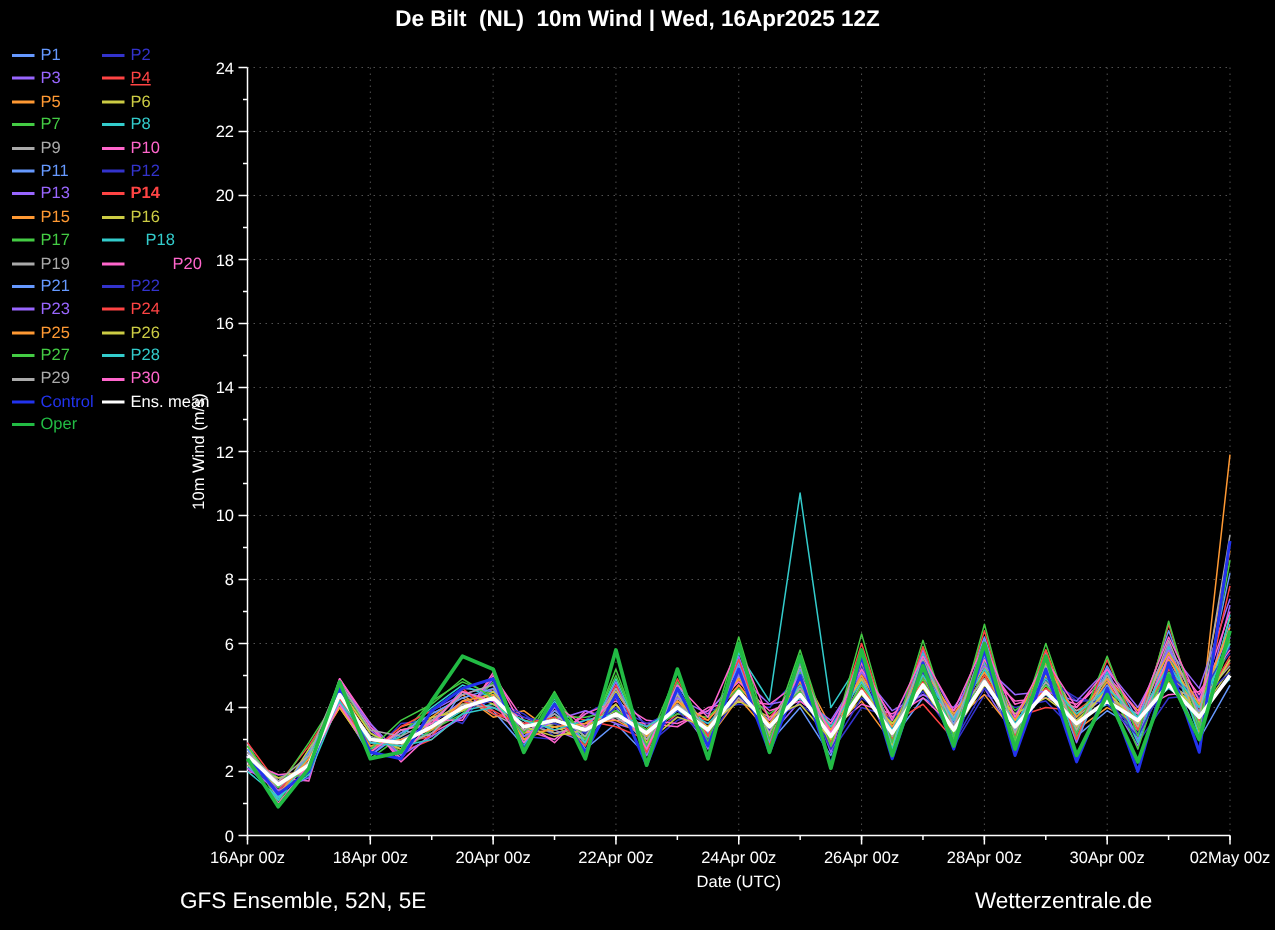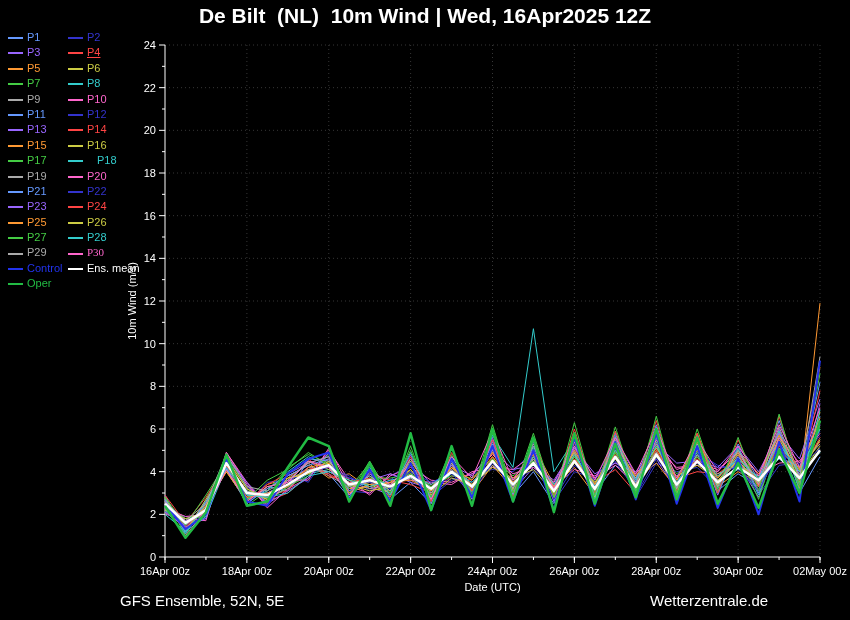--- a/index.html
+++ b/index.html
@@ -1,19 +1,19 @@
 <!DOCTYPE html>
 <html><head>
 <meta charset="utf-8">
 <style>
   html,body{margin:0;padding:0;background:#000;}
   .page{position:relative;width:850px;height:620px;background:#000;overflow:hidden;
         font-family:"Liberation Sans", sans-serif;}
   .title{position:absolute;top:4px;left:0;width:100%;text-align:center;color:#fff;
-         font-weight:bold;font-size:21px;white-space:pre;}
+         font-weight:bold;font-size:15px;white-space:pre;}
   #chart{position:absolute;top:0;left:0;}
   #legend{position:absolute;top:30px;left:8px;z-index:2;}
   .lgrow{height:15.4px;line-height:15.4px;white-space:nowrap;}
   .lgcell{display:inline-block;width:60px;font-size:11px;vertical-align:top;}
   .dash{display:inline-block;width:15px;height:2px;margin-right:4px;vertical-align:middle;}
   .footer-left{position:absolute;left:120px;top:592px;color:#fff;font-size:15px;}
   .footer-right{position:absolute;left:650px;top:592px;color:#fff;font-size:15px;}
 </style>
 </head>
 <body>
@@ -152,27 +152,27 @@
       <polyline points="165.0,503.7 185.5,522.9 205.9,510.1 226.4,463.1 246.9,493.0 267.3,495.1 287.8,484.5 308.3,471.7 328.8,465.3 349.2,484.5 369.7,480.2 390.2,486.6 410.6,475.9 431.1,488.7 451.6,471.7 472.0,486.6 492.5,461.0 513.0,484.5 533.4,463.1 553.9,490.9 574.4,461.0 594.8,488.7 615.3,456.7 635.8,486.6 656.3,454.6 676.7,484.5 697.2,461.0 717.7,482.3 738.1,467.4 758.6,480.2 779.1,456.7 799.5,478.1 820.0,450.3" fill="none" stroke="#ffffff" stroke-width="2.5" stroke-linejoin="round"></polyline>
       <polyline points="165.0,505.8 185.5,537.8 205.9,512.2 226.4,454.6 246.9,505.8 267.3,501.5 287.8,467.4 308.3,437.5 328.8,446.1 349.2,501.5 369.7,463.1 390.2,505.8 410.6,433.3 431.1,510.1 451.6,446.1 472.0,505.8 492.5,429.0 513.0,501.5 533.4,437.5 553.9,512.2 574.4,433.3 594.8,503.7 615.3,443.9 635.8,497.3 656.3,429.0 676.7,499.4 697.2,437.5 717.7,503.7 738.1,463.1 758.6,507.9 779.1,450.3 799.5,493.0 820.0,420.5" fill="none" stroke="#22bb44" stroke-width="2.5" stroke-linejoin="round"></polyline>
     </svg>
   <div id="legend">
       <div class="lgrow"><span class="lgcell"><span class="dash" style="background: rgb(102, 153, 255);"></span><span style="color: rgb(102, 153, 255);">P1</span></span><span class="lgcell"><span class="dash" style="background: rgb(51, 51, 204);"></span><span style="color: rgb(51, 51, 204);">P2</span></span></div>
       <div class="lgrow"><span class="lgcell"><span class="dash" style="background: rgb(153, 102, 255);"></span><span style="color: rgb(153, 102, 255);">P3</span></span><span class="lgcell"><span class="dash" style="background: rgb(255, 68, 68);"></span><span style="color: rgb(255, 68, 68); text-decoration: underline;">P4</span></span></div>
       <div class="lgrow"><span class="lgcell"><span class="dash" style="background: rgb(255, 153, 51);"></span><span style="color: rgb(255, 153, 51);">P5</span></span><span class="lgcell"><span class="dash" style="background: rgb(204, 204, 68);"></span><span style="color: rgb(204, 204, 68);">P6</span></span></div>
       <div class="lgrow"><span class="lgcell"><span class="dash" style="background: rgb(68, 204, 68);"></span><span style="color: rgb(68, 204, 68);">P7</span></span><span class="lgcell"><span class="dash" style="background: rgb(51, 204, 204);"></span><span style="color: rgb(51, 204, 204);">P8</span></span></div>
       <div class="lgrow"><span class="lgcell"><span class="dash" style="background: rgb(170, 170, 170);"></span><span style="color: rgb(170, 170, 170);">P9</span></span><span class="lgcell"><span class="dash" style="background: rgb(255, 102, 204);"></span><span style="color: rgb(255, 102, 204);">P10</span></span></div>
       <div class="lgrow"><span class="lgcell"><span class="dash" style="background: rgb(102, 153, 255);"></span><span style="color: rgb(102, 153, 255);">P11</span></span><span class="lgcell"><span class="dash" style="background: rgb(51, 51, 204);"></span><span style="color: rgb(51, 51, 204);">P12</span></span></div>
-      <div class="lgrow"><span class="lgcell"><span class="dash" style="background: rgb(153, 102, 255);"></span><span style="color: rgb(153, 102, 255);">P13</span></span><span class="lgcell"><span class="dash" style="background: rgb(255, 68, 68);"></span><span style="color: rgb(255, 68, 68);">P14</span></span></div>
+      <div class="lgrow"><span class="lgcell"><span class="dash" style="background: rgb(153, 102, 255);"></span><span style="color: rgb(153, 102, 255);">P13</span></span><span class="lgcell"><span class="dash" style="background: rgb(255, 68, 68);"></span><span style="color: rgb(255, 68, 68); font-weight: bold;">P14</span></span></div>
       <div class="lgrow"><span class="lgcell"><span class="dash" style="background: rgb(255, 153, 51);"></span><span style="color: rgb(255, 153, 51);">P15</span></span><span class="lgcell"><span class="dash" style="background: rgb(204, 204, 68);"></span><span style="color: rgb(204, 204, 68);">P16</span></span></div>
       <div class="lgrow"><span class="lgcell"><span class="dash" style="background: rgb(68, 204, 68);"></span><span style="color: rgb(68, 204, 68);">P17</span></span><span class="lgcell"><span class="dash" style="background: rgb(51, 204, 204);"></span><span style="color: rgb(51, 204, 204); padding-left: 10px;">P18</span></span></div>
-      <div class="lgrow"><span class="lgcell"><span class="dash" style="background: rgb(170, 170, 170);"></span><span style="color: rgb(170, 170, 170);">P19</span></span><span class="lgcell"><span class="dash" style="background: rgb(255, 102, 204);"></span><span style="color: rgb(255, 102, 204);">P20</span></span></div>
+      <div class="lgrow"><span class="lgcell"><span class="dash" style="background: rgb(170, 170, 170);"></span><span style="color: rgb(170, 170, 170);">P19</span></span><span class="lgcell"><span class="dash" style="background: rgb(255, 102, 204);"></span><span style="color: rgb(255, 102, 204); margin-left: 28px;">P20</span></span></div>
       <div class="lgrow"><span class="lgcell"><span class="dash" style="background: rgb(102, 153, 255);"></span><span style="color: rgb(102, 153, 255); margin-top: 38px;">P21</span></span><span class="lgcell"><span class="dash" style="background: rgb(51, 51, 204);"></span><span style="color: rgb(51, 51, 204);">P22</span></span></div>
       <div class="lgrow"><span class="lgcell"><span class="dash" style="background: rgb(153, 102, 255);"></span><span style="color: rgb(153, 102, 255);">P23</span></span><span class="lgcell"><span class="dash" style="background: rgb(255, 68, 68);"></span><span style="color: rgb(255, 68, 68);">P24</span></span></div>
       <div class="lgrow"><span class="lgcell"><span class="dash" style="background: rgb(255, 153, 51);"></span><span style="color: rgb(255, 153, 51);">P25</span></span><span class="lgcell"><span class="dash" style="background: rgb(204, 204, 68);"></span><span style="color: rgb(204, 204, 68);">P26</span></span></div>
       <div class="lgrow"><span class="lgcell"><span class="dash" style="background: rgb(68, 204, 68);"></span><span style="color: rgb(68, 204, 68);">P27</span></span><span class="lgcell"><span class="dash" style="background: rgb(51, 204, 204);"></span><span style="color: rgb(51, 204, 204);">P28</span></span></div>
-      <div class="lgrow"><span class="lgcell"><span class="dash" style="background: rgb(170, 170, 170);"></span><span style="color: rgb(170, 170, 170);">P29</span></span><span class="lgcell"><span class="dash" style="background: rgb(255, 102, 204);"></span><span style="color: rgb(255, 102, 204); font-family: Liberation Serif, serif;">P30</span></span></div>
+      <div class="lgrow"><span class="lgcell"><span class="dash" style="background: rgb(170, 170, 170);"></span><span style="color: rgb(170, 170, 170);">P29</span></span><span class="lgcell"><span class="dash" style="background: rgb(255, 102, 204);"></span><span style="color: rgb(255, 102, 204);">P30</span></span></div>
       <div class="lgrow"><span class="lgcell"><span class="dash" style="background: rgb(34, 51, 238);"></span><span style="color: rgb(34, 51, 238);">Control</span></span><span class="lgcell"><span class="dash" style="background: rgb(255, 255, 255);"></span><span style="color: rgb(255, 255, 255);">Ens. mean</span></span></div>
       <div class="lgrow"><span class="lgcell"><span class="dash" style="background: rgb(34, 187, 68);"></span><span style="color: rgb(34, 187, 68);">Oper</span></span></div>
     </div>
   <div class="footer-left">GFS Ensemble, 52N, 5E</div>
   <div class="footer-right">Wetterzentrale.de</div>
 </div>
 
 </body></html>

